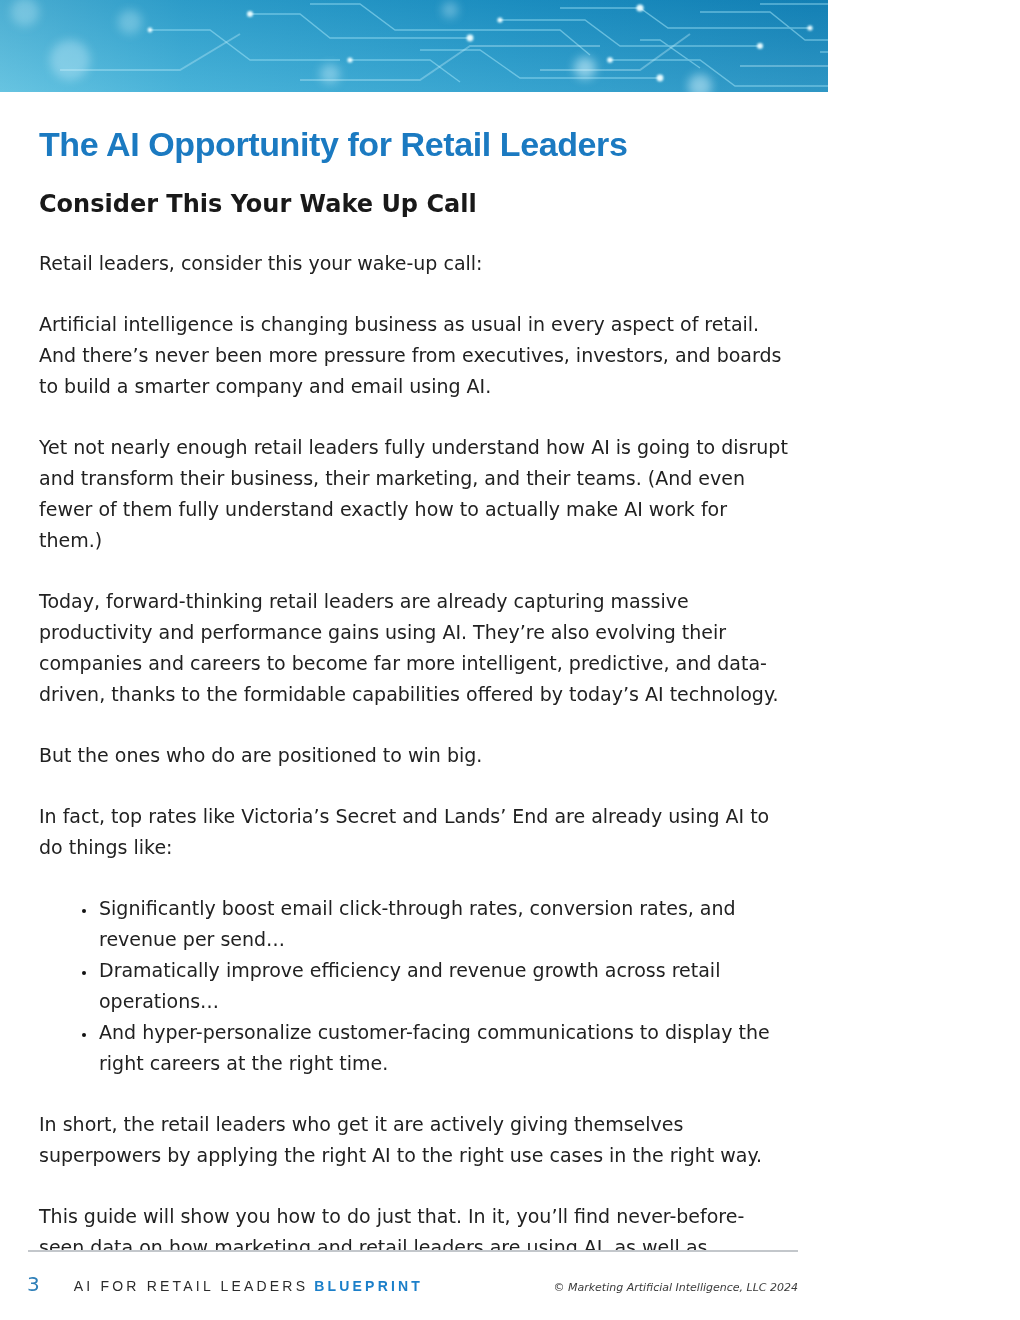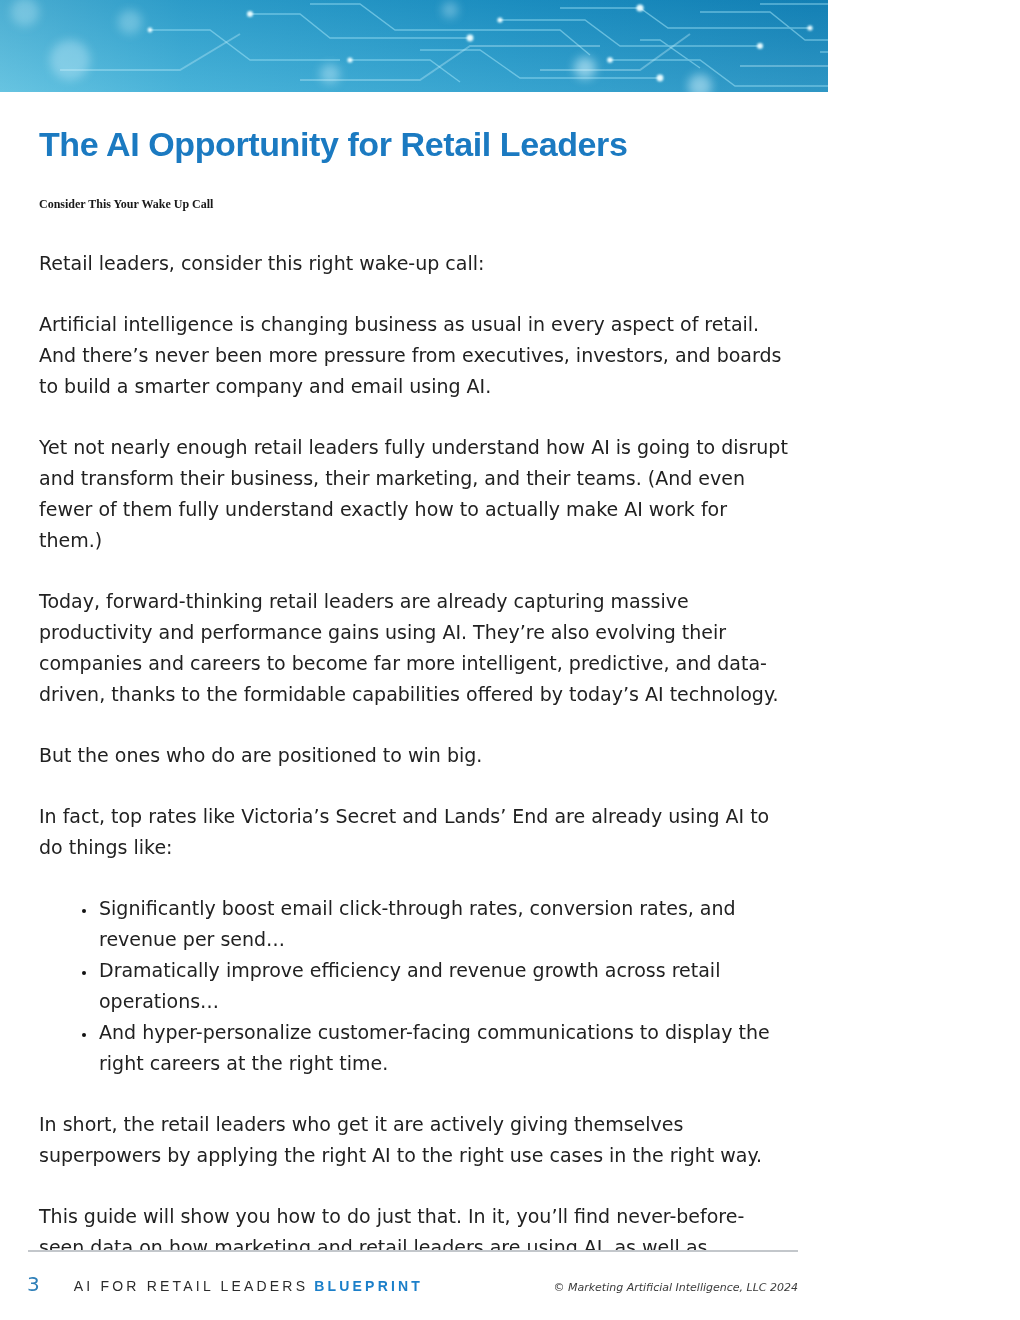--- a/index.html
+++ b/index.html
@@ -9,22 +9,22 @@
   }
   .banner{width:1020px;height:92px;overflow:hidden;}
   .banner svg{display:block;width:100%;height:100%;}
   .content{padding:0 40px 0 39px;}
   h1.title{
     font-family:"Liberation Sans",sans-serif;
     color:#1b7ac1;font-size:34px;font-weight:700;letter-spacing:-0.4px;
     margin:31px 0 0 0;line-height:42px;
   }
   h2.subtitle{
-    color:#191919;font-size:12px;font-weight:700;
-    margin:25px 0 0 0;line-height:28px;font-family:Liberation Serif, serif;
+    color:#191919;font-size:24px;font-weight:700;
+    margin:25px 0 0 0;line-height:28px;
   }
   p.body-par{
     color:#212121;font-size:19px;line-height:31px;margin:30px 0 0 0;
   }
   ul.bullets{
     margin:30px 0 0 0;padding:0 0 0 58px;list-style:disc;
   }
   ul.bullets li{
     color:#212121;font-size:19px;line-height:31px;padding-left:2px;
   }
@@ -117,21 +117,21 @@
         <circle cx="25" cy="12" r="14" opacity="0.3"></circle>
         <circle cx="450" cy="10" r="8" opacity="0.35"></circle>
       </g>
     </svg>
   </div>
 
   <main class="content">
     <h1 class="title">The AI Opportunity for Retail Leaders</h1>
     <h2 class="subtitle">Consider This Your Wake Up Call</h2>
 
-    <p class="body-par">Retail leaders, consider this right wake-up call:</p>
+    <p class="body-par">Retail leaders, consider this your wake-up call:</p>
     <p class="body-par">Artificial intelligence is changing business as usual in every aspect of retail. And there’s never been more pressure from executives, investors, and boards to build a smarter company and email using AI.</p>
     <p class="body-par">Yet not nearly enough retail leaders fully understand how AI is going to disrupt and transform their business, their marketing, and their teams. (And even fewer of them fully understand exactly how to actually make AI work for them.)</p>
     <p class="body-par">Today, forward-thinking retail leaders are already capturing massive productivity and performance gains using AI. They’re also evolving their companies and careers to become far more intelligent, predictive, and data-driven, thanks to the formidable capabilities offered by today’s AI technology.</p>
     <p class="body-par">But the ones who do are positioned to win big.</p>
     <p class="body-par">In fact, top rates like Victoria’s Secret and Lands’ End are already using AI to do things like:</p>
 
     <ul class="bullets">
       <li>Significantly boost email click-through rates, conversion rates, and revenue per send…</li>
       <li>Dramatically improve efficiency and revenue growth across retail operations…</li>
       <li>And hyper-personalize customer-facing communications to display the right careers at the right time.</li>

